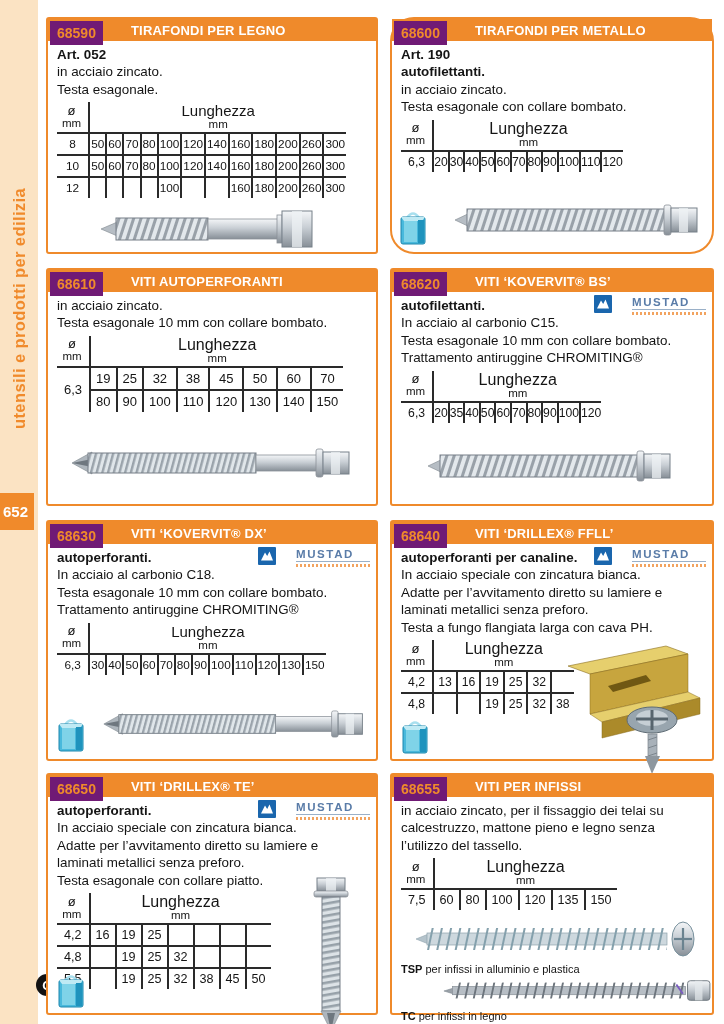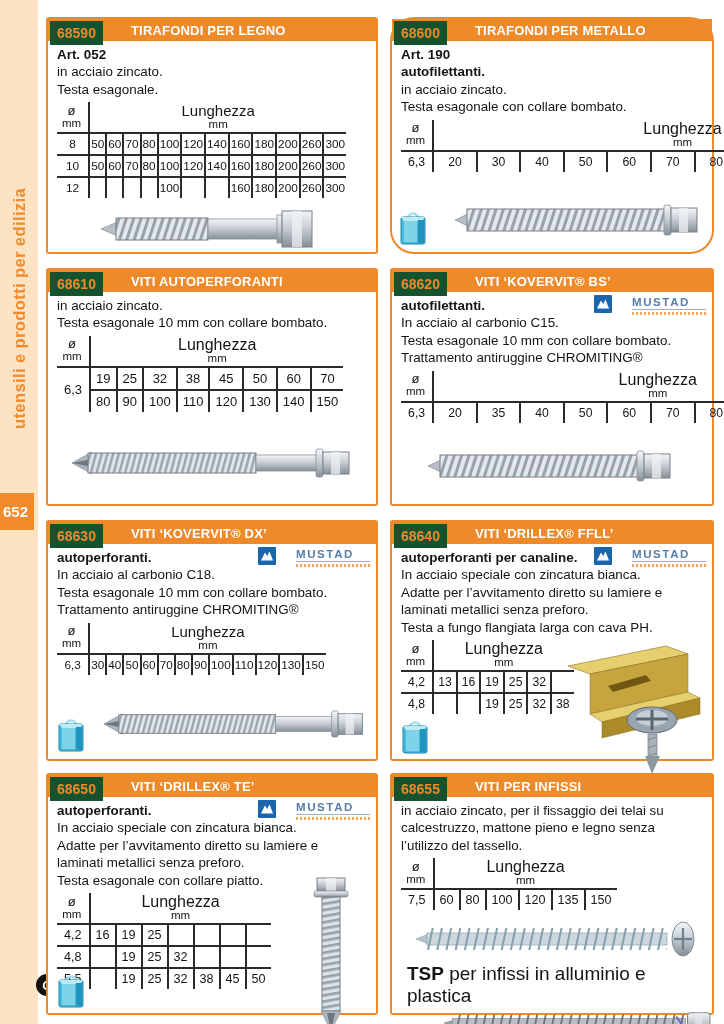--- a/index.html
+++ b/index.html
@@ -13,21 +13,21 @@
     font-weight:bold;font-size:16.5px;color:#F08A2B;letter-spacing:.4px;}
   .page-tab{position:absolute;left:0;top:493px;width:34px;height:37px;background:#F08A2B;
     color:#fff;font-weight:bold;font-size:15px;display:flex;align-items:center;
     justify-content:flex-end;padding-right:6px;box-sizing:border-box;}
   .corner-logo{position:absolute;left:36px;top:974px;width:22px;height:22px;border-radius:50%;
     background:#121212;color:#fff;font-weight:bold;font-size:13px;
     display:flex;align-items:center;justify-content:center;}
   
   .section{position:absolute;border:2px solid #EF8A2B;border-radius:3px;background:#fff;box-sizing:border-box;}
   .hdr{display:flex;align-items:stretch;background:#EF8A2B;height:22px;}
-  .code{background:#14532d;color:#EF8A2B;font-weight:bold;font-size:14px;
+  .code{background:#701a75;color:#EF8A2B;font-weight:bold;font-size:14px;
     display:flex;align-items:center;padding:12px 7px;margin:2px 0 2px 2px;}
   .ttl{color:#fff;font-weight:bold;font-size:13px;display:flex;align-items:center;
     padding-left:28px;letter-spacing:.2px;white-space:nowrap;}
   .content{position:relative;height:calc(100% - 22px);box-sizing:border-box;padding:5px 8px 4px 9px;}
   .desc{font-size:13.4px;line-height:1.3;margin:0;}
   .desc.b{font-weight:bold;}
   
   table.spec{border-collapse:collapse;color:#151515;margin-top:4px;}
   .spec th,.spec td{font-weight:normal;text-align:center;vertical-align:middle;}
   .spec .diam-h{border-right:2px solid #2a2a2a;padding:0 7px 2px 5px;}
@@ -37,35 +37,35 @@
   .spec .len-h .lbl{font-size:16px;line-height:17px;}
   .spec .len-h .unit{font-size:11.5px;line-height:11px;}
   .spec thead th{border-bottom:2px solid #2a2a2a;}
   .spec tbody td{border-right:2px solid #2a2a2a;padding:3px 5px;font-size:13px;}
   .spec tbody td:last-child{border-right:0;}
   .spec tbody tr:not(:first-child) td{border-top:2px solid #2a2a2a;}
   .spec td.dv{padding:0 7px;}
   
   .n12 tbody td{font-size:11.8px;padding:3px 1px;}
   .n12 .len-h .lbl{font-size:15px;}
-  .mid tbody td{font-size:12.2px;padding:3px 14px;}
+  .mid tbody td{font-size:12.2px;padding:3px 0;}
   .t6 tbody td{font-size:12.2px;padding:3px 4px;}
   .t7 tbody td{font-size:12.6px;padding:3px 5px;}
   .t6b tbody td{font-size:12.6px;padding:3px 5px;}
   
   .mustad{position:absolute;right:6px;top:3px;display:flex;align-items:flex-start;gap:20px;}
   .mtxt{padding-top:1px;}
   .mname{font-weight:bold;color:#5a7ca8;font-size:11.5px;letter-spacing:1.6px;display:block;
     border-bottom:1px solid #9ab0c8;padding:0 2px 1px 0;}
   .mtag{height:3px;margin-top:2px;width:74px;
     background:repeating-linear-gradient(90deg,#F2A35F 0 2px,transparent 2px 4px);}
   
   .screw-center{display:flex;justify-content:center;}
   .abs{position:absolute;}
-  .slabel{font-size:19px;margin:1px 0 2px 6px;}
+  .slabel{font-size:11px;margin:1px 0 2px 0;}
   .slabel b{font-weight:bold;}
 </style>
 </head>
 <body>
 
 <svg width="0" height="0" style="position:absolute">
   <defs>
     <linearGradient id="met" x1="0" y1="0" x2="0" y2="1">
       <stop offset="0" stop-color="#f4f6f8"></stop>
         <stop offset=".45" stop-color="#c9cfd5"></stop>

